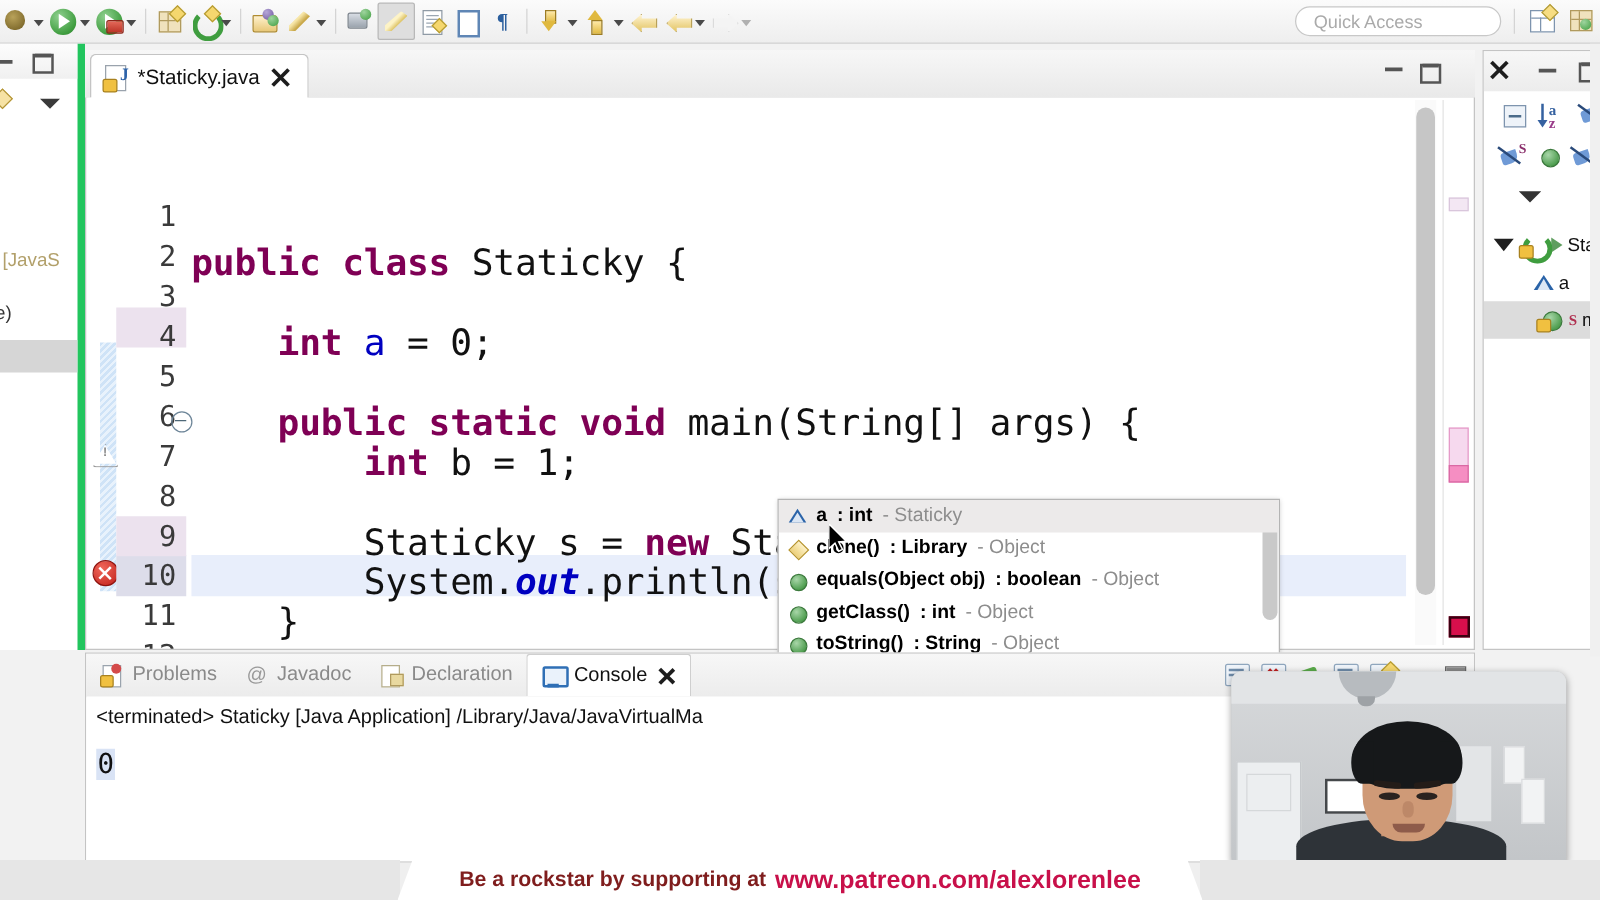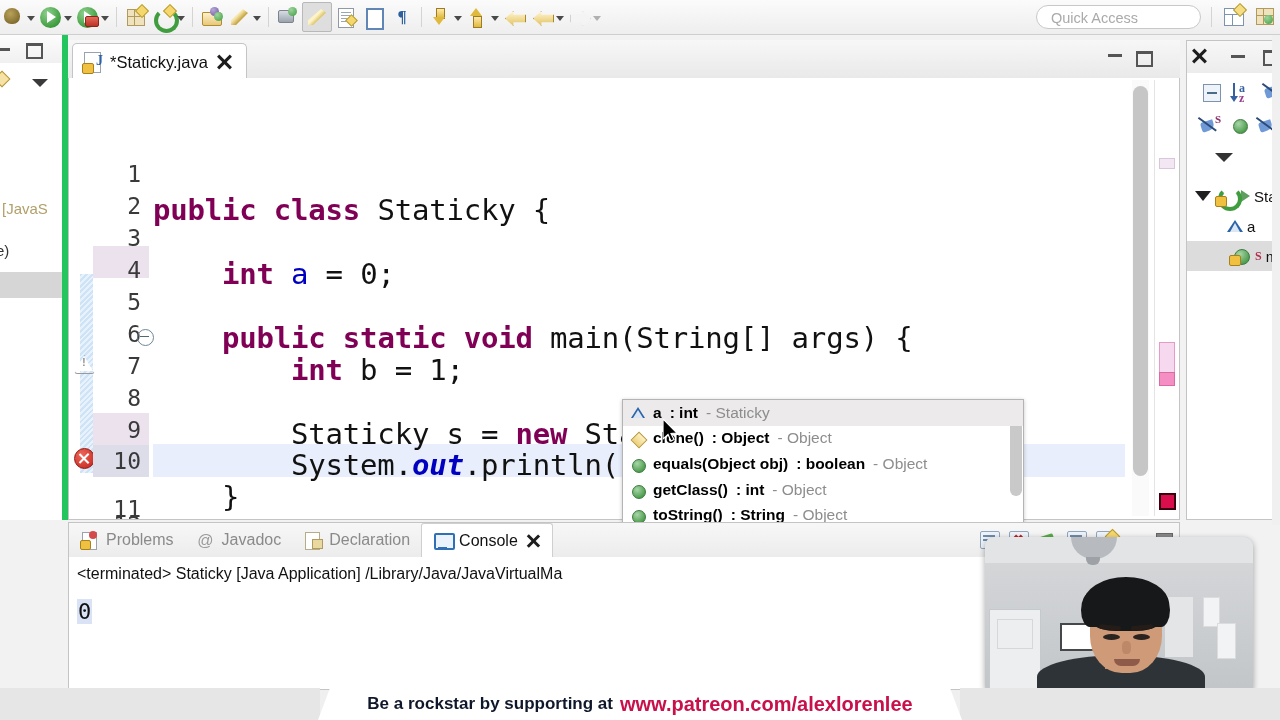--- a/index.html
+++ b/index.html
@@ -461,21 +461,21 @@
   #webcam .nose{position:absolute;left:137px;top:104px;width:9px;height:13px;background:#bd8868;border-radius:40%;}
   #webcam .mouth{position:absolute;left:129px;top:122px;width:26px;height:7px;background:#8e5b4a;border-radius:0 0 12px 12px;}
 
   
   #banner{
     position:absolute;left:318px;top:688px;width:644px;height:32px;
     background:#fff;
     clip-path:polygon(12px 0,632px 0,644px 32px,0 32px);
     display:flex;align-items:center;justify-content:center;gap:7px;
   }
-  #banner-text{font-size:17px;font-weight:700;color:#0f172a;}
+  #banner-text{font-size:17px;font-weight:700;color:#7f1d1d;}
   #banner-url{font-size:20px;font-weight:700;color:#c8104a;}
   #banner-bg-left{position:absolute;left:0;top:688px;width:320px;height:32px;background:#e6e6e6;}
   #banner-bg-right{position:absolute;left:960px;top:688px;width:320px;height:32px;background:#e6e6e6;}
   #bottom-strip{position:absolute;left:0;top:690px;width:1280px;height:30px;background:#efefef;z-index:-1;}
 </style>
 </head>
 <body>
 
 <div id="bottom-strip"></div>
 
@@ -648,21 +648,21 @@
       <div class="lnum" style="top:83px">1</div>
       <div class="lnum" style="top:115px">2</div>
       <div class="lnum" style="top:147px">3</div>
       <div class="lnum" style="top:179px">4</div>
       <div class="lnum" style="top:211px">5</div>
       <div class="lnum" style="top:243px">6</div>
       <div class="lnum" style="top:275px">7</div>
       <div class="lnum" style="top:307px">8</div>
       <div class="lnum" style="top:339px">9</div>
       <div class="lnum" style="top:370px">10</div>
-      <div class="lnum" style="top:418px">11</div>
+      <div class="lnum" style="top:402px">11</div>
       <div class="lnum" style="top:434px">12</div>
 
       <div class="fold-minus" style="left:44px;top:251px;"></div>
     </div>
 
     <div id="code-surface">
       <div id="line10-hl"></div>
 
       <div class="cline" style="top:83px"></div>
       <div class="cline" style="top:115px"><span class="kw">public class</span> Staticky {</div>
@@ -706,21 +706,21 @@
     <span class="ac-b">a</span>
     <span class="ac-b"> : int</span>
     <span class="ac-dim">- Staticky</span>
   </div>
 
   <div class="ac-row">
     <span class="ac-ico">
         <i class="ac-diamond"></i>
       </span>
     <span class="ac-b">clone()</span>
-    <span class="ac-b"> : Object</span>
+    <span class="ac-b"> : Library</span>
     <span class="ac-dim">- Object</span>
   </div>
 
   <div class="ac-row">
     <span class="ac-ico">
         <i class="ac-ball"></i>
       </span>
     <span class="ac-b">equals(Object obj)</span>
     <span class="ac-b"> : boolean</span>
     <span class="ac-dim">- Object</span>

